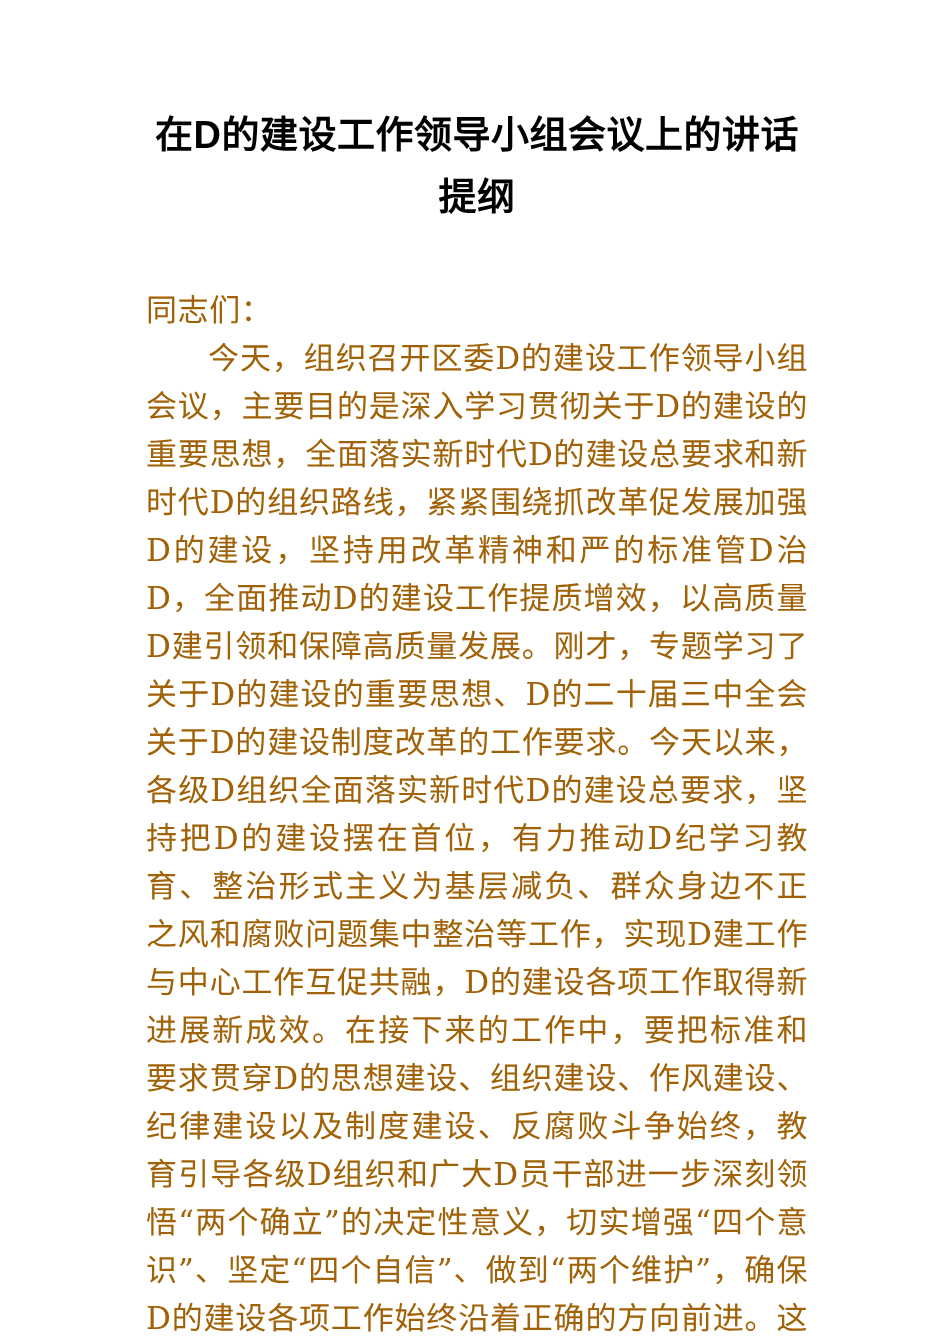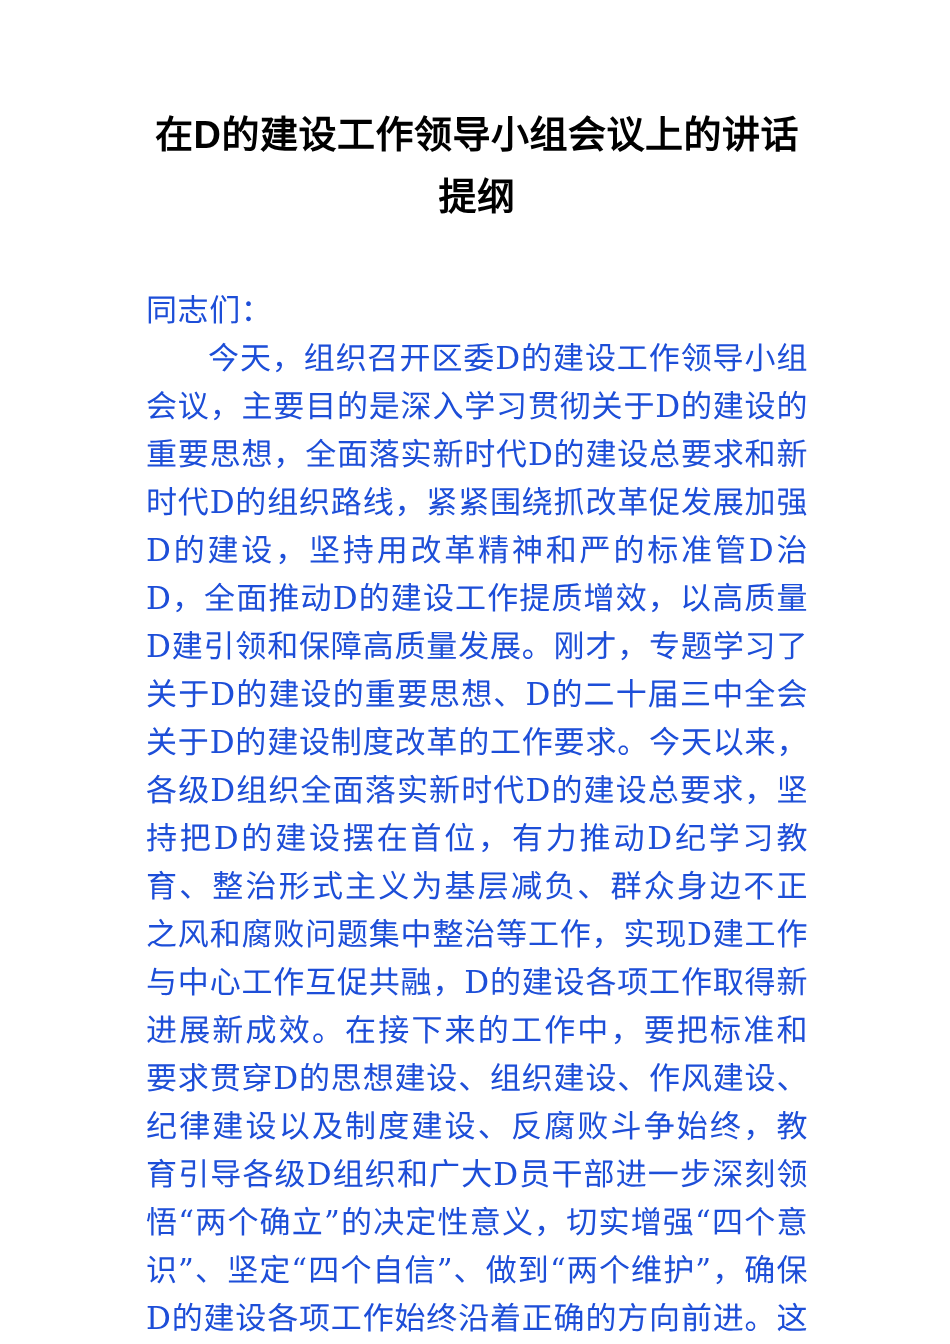--- a/index.html
+++ b/index.html
@@ -50,21 +50,21 @@
   }
 
   .para {
     margin: 0;
     font-family: "DejaVu Serif", "Liberation Serif", serif;
     font-size: 31px;
     line-height: 48px;
     text-align: justify;
     text-justify: inter-character;
     letter-spacing: 0.6px;
-    color: #1d4ed8;
+    color: #a16207;
     word-break: break-all;
   }
 
   .para.salutation {
     text-indent: 0;
   }
 
   .para.indent {
     text-indent: 2em;
   }

